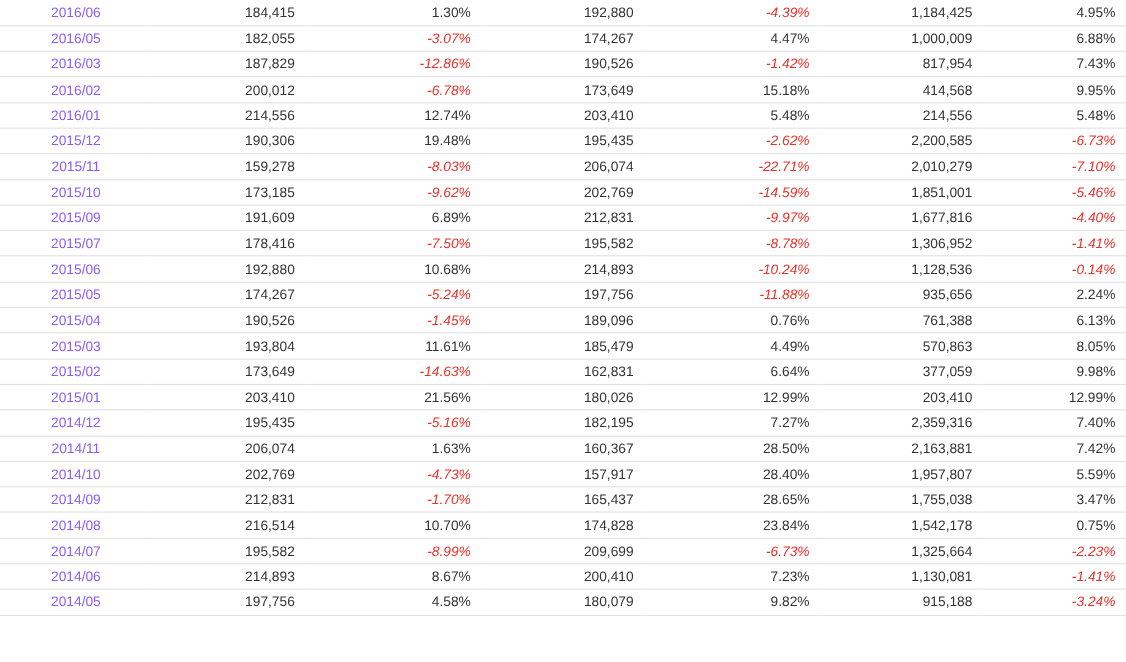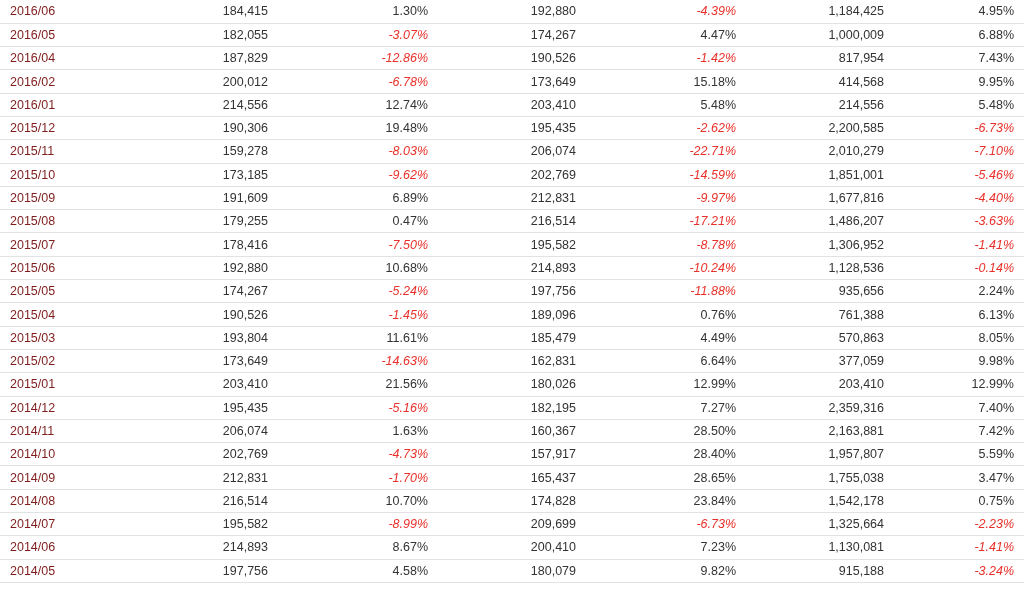--- a/index.html
+++ b/index.html
@@ -34,23 +34,23 @@
   
   col.c-period { width: 138px; }
   col.c-rev    { width: 140px; }
   col.c-mom    { width: 160px; }
   col.c-lastyr { width: 148px; }
   col.c-yoy    { width: 160px; }
   col.c-cum    { width: 148px; }
   col.c-cumyoy { width: 130px; }
 
   td.period {
-    text-align: left;
+    text-align: center;
     padding-right: 32px;
-    color: #7f1d1d;
+    color: #8b5cf6;
   }
   td.num {
     text-align: right;
   }
   td.pct {
     text-align: right;
   }
   td.pct.neg {
     color: #e8312a;
     font-style: italic;
@@ -86,21 +86,21 @@
       <tr>
         <td class="period">2016/05</td>
         <td class="num">182,055</td>
         <td class="pct neg">-3.07%</td>
         <td class="num">174,267</td>
         <td class="pct">4.47%</td>
         <td class="num">1,000,009</td>
         <td class="pct last">6.88%</td>
       </tr>
       <tr>
-        <td class="period">2016/04</td>
+        <td class="period">2016/03</td>
         <td class="num">187,829</td>
         <td class="pct neg">-12.86%</td>
         <td class="num">190,526</td>
         <td class="pct neg">-1.42%</td>
         <td class="num">817,954</td>
         <td class="pct last">7.43%</td>
       </tr>
       <tr>
         <td class="period">2016/02</td>
         <td class="num">200,012</td>
@@ -149,29 +149,20 @@
       <tr>
         <td class="period">2015/09</td>
         <td class="num">191,609</td>
         <td class="pct">6.89%</td>
         <td class="num">212,831</td>
         <td class="pct neg">-9.97%</td>
         <td class="num">1,677,816</td>
         <td class="pct last neg">-4.40%</td>
       </tr>
       <tr>
-        <td class="period">2015/08</td>
-        <td class="num">179,255</td>
-        <td class="pct">0.47%</td>
-        <td class="num">216,514</td>
-        <td class="pct neg">-17.21%</td>
-        <td class="num">1,486,207</td>
-        <td class="pct last neg">-3.63%</td>
-      </tr>
-      <tr>
         <td class="period">2015/07</td>
         <td class="num">178,416</td>
         <td class="pct neg">-7.50%</td>
         <td class="num">195,582</td>
         <td class="pct neg">-8.78%</td>
         <td class="num">1,306,952</td>
         <td class="pct last neg">-1.41%</td>
       </tr>
       <tr>
         <td class="period">2015/06</td>

